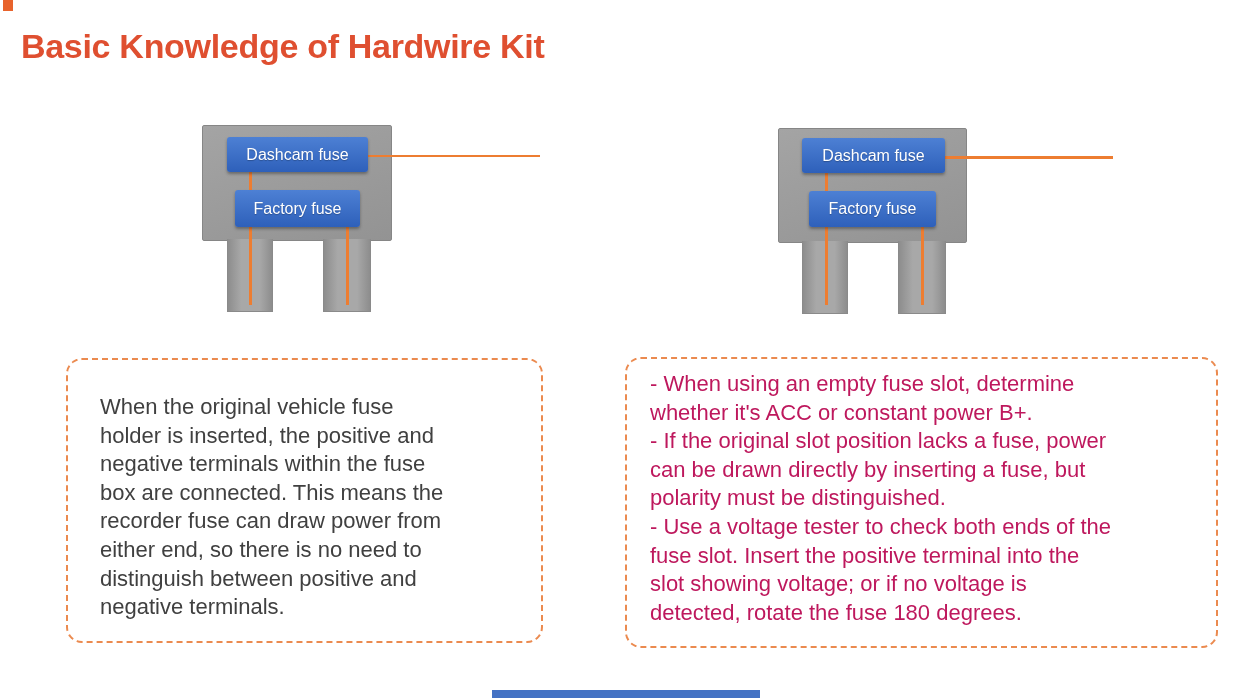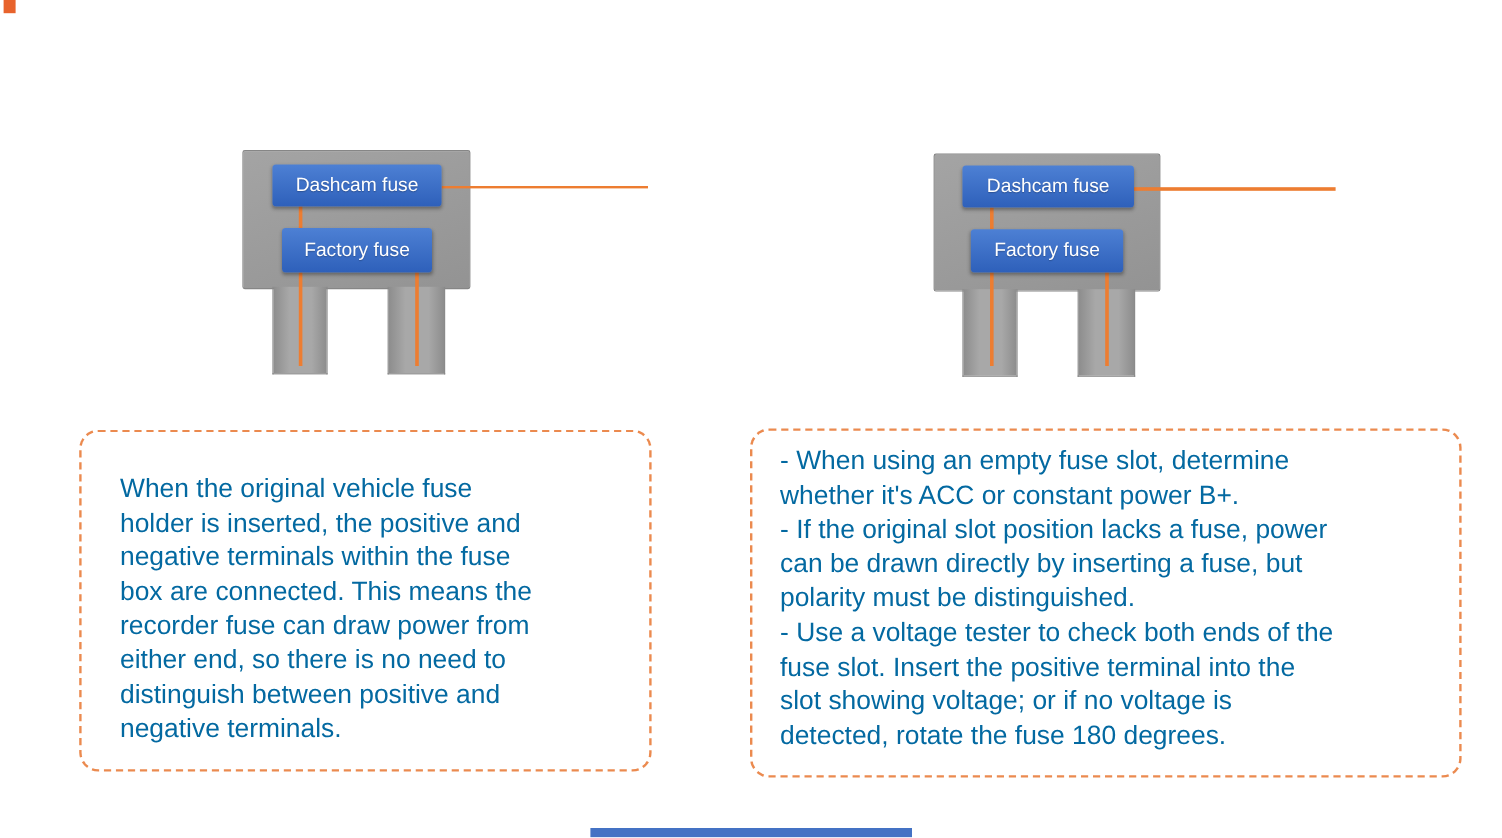--- a/index.html
+++ b/index.html
@@ -26,32 +26,33 @@
             color:#ffffff;font-weight:normal;font-size:16px;
             background:linear-gradient(180deg,#4d80d4,#2e60ba);
             border-radius:3px;box-shadow:0 2px 3px rgba(30,30,30,.4);
             text-shadow:0 1px 1px rgba(0,0,0,.25);}
 
   
   .note{position:absolute;border:2px dashed #EB8A4F;border-radius:16px;background:#fff;}
   .note-left{left:66px;top:358px;width:473px;height:281px;}
   .note-right{left:625px;top:357px;width:589px;height:287px;}
   .note-text{position:absolute;white-space:pre-line;font-size:22px;line-height:28.6px;}
-  .note-text.green{left:32px;top:33px;width:420px;color:#0369a1;}
-  .note-text.dark{left:23px;top:11px;width:566px;color:#0369a1;}
+  .note-text.green{left:32px;top:33px;width:420px;color:#404040;}
+  .note-text.dark{left:23px;top:11px;width:566px;color:#be185d;}
 
   .footer-bar{position:absolute;left:492px;top:690px;width:268px;height:8px;background:#4472C4;}
 </style>
 </head>
 <body>
 
 <div class="page">
 
   <div class="corner-square"></div>
 
+  <h1 class="title">Basic Knowledge of Hardwire Kit</h1>
 
   <div class="fuse-diagram" style="left:202px;top:125px;">
     <div class="fuse-body"></div>
     <div class="leg leg-l"></div>
     <div class="leg leg-r"></div>
     <div class="wire" style="left:47px;top:47px;width:2.5px;height:18px;"></div>
     <div class="wire" style="left:47px;top:102px;width:2.5px;height:78px;"></div>
     <div class="wire" style="left:144px;top:102px;width:2.5px;height:78px;"></div>
     <div class="wire" style="left:166px;top:29.5px;width:172px;height:2.5px;"></div>
     <div class="fuse-btn" style="left:25px;top:12px;width:141px;height:35px;">Dashcam fuse</div>

